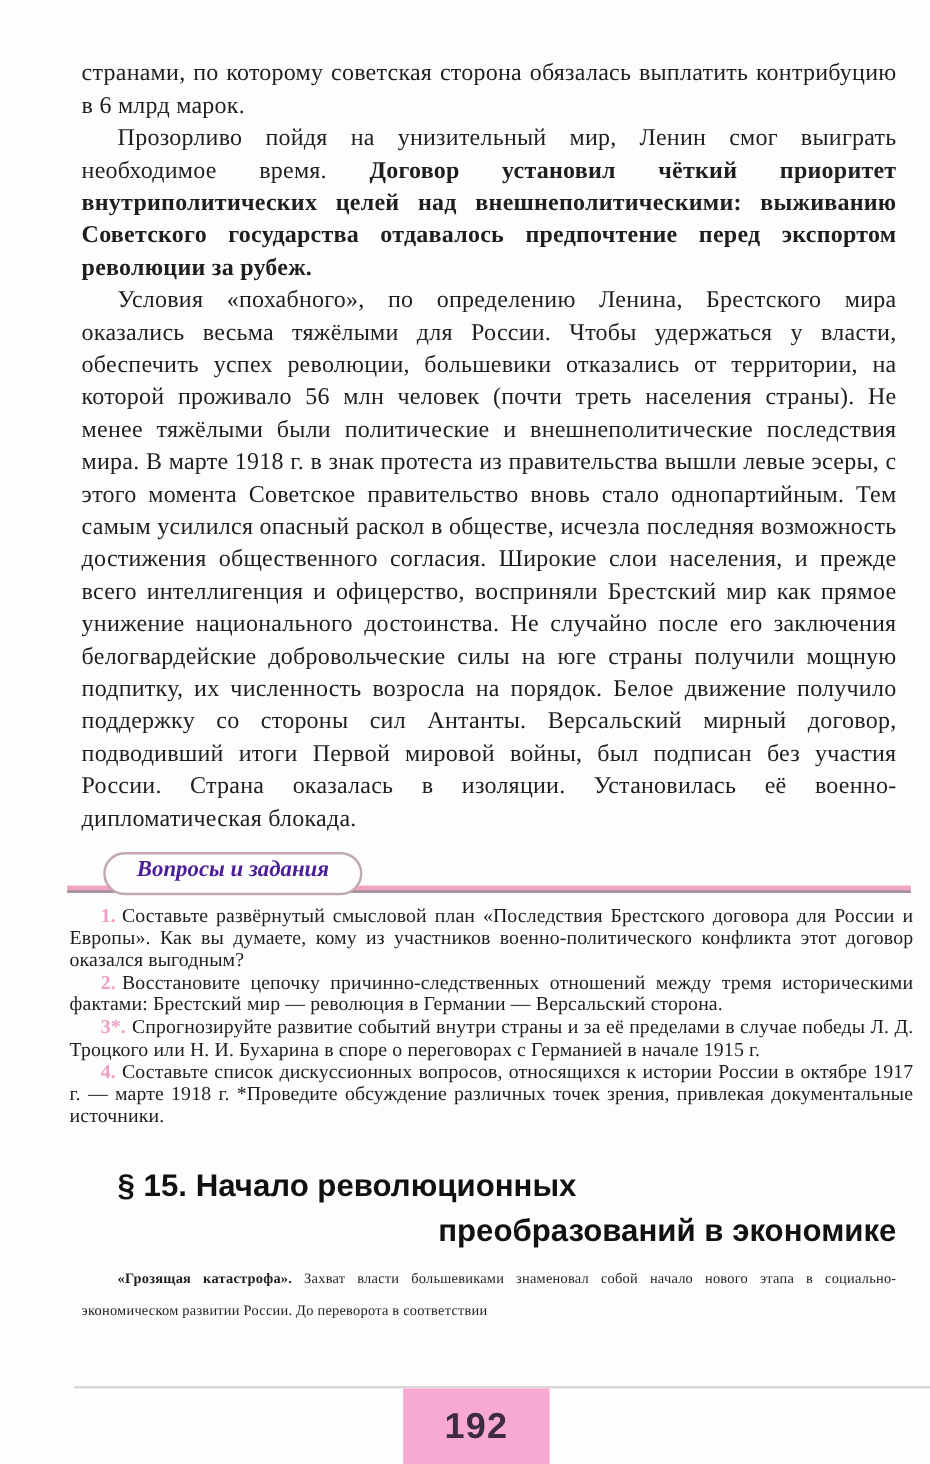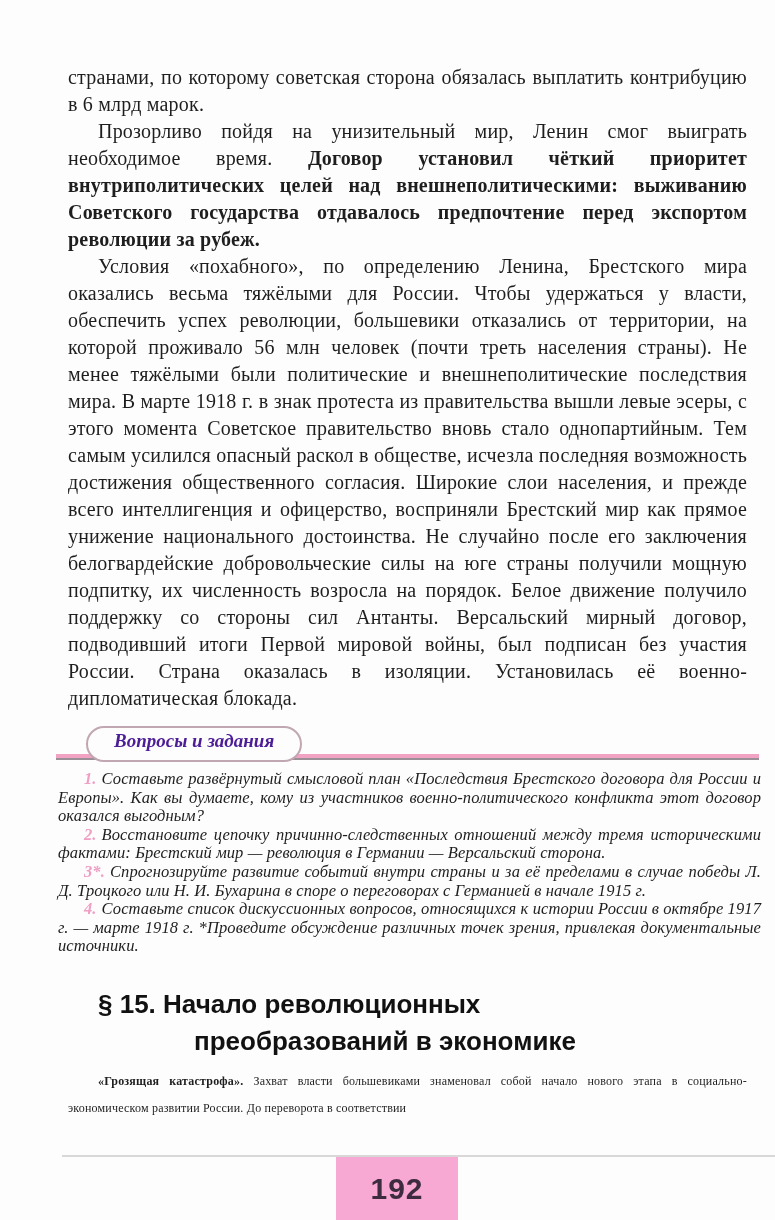--- a/index.html
+++ b/index.html
@@ -7,21 +7,20 @@
     width: 775px;
     height: 1220px;
     background: #fdfdfd;
     position: relative;
     overflow: hidden;
     font-family: "Liberation Serif", serif;
     color: #1e1e1e;
   }
   .page-content {
     padding: 48px 28px 0 68px;
-    margin-top: 16px;
   }
   
   .body-text p {
     margin: 0;
     font-size: 20px;
     line-height: 27px;
     text-align: justify;
     letter-spacing: 0.2px;
   }
   .body-text p.indent { text-indent: 30px; }
@@ -59,38 +58,37 @@
     margin-left: -10px;
     margin-right: -14px;
   }
   .questions p {
     margin: 0;
     font-size: 16.5px;
     line-height: 18.6px;
     text-align: justify;
     text-indent: 26px;
     letter-spacing: 0.1px;
-    font-style: italic;
   }
   .q-num {
     color: #ef9ec4;
     font-weight: bold;
     margin-right: 5px;
   }
   
   .section-heading {
     margin-top: 30px;
     padding-left: 30px;
     font-family: "Liberation Sans", sans-serif;
     font-weight: bold;
     font-size: 26px;
     line-height: 37px;
     color: #111111;
   }
-  .section-heading .line2 { padding-left: 96px; }
+  .section-heading .line2 { padding-left: 96px; text-align: right; }
   
   .section-intro {
     margin: 8px 0 0 0;
     font-size: 12px;
     line-height: 27.5px;
     text-align: justify;
     text-indent: 30px;
     letter-spacing: 0.2px;
   }
   

